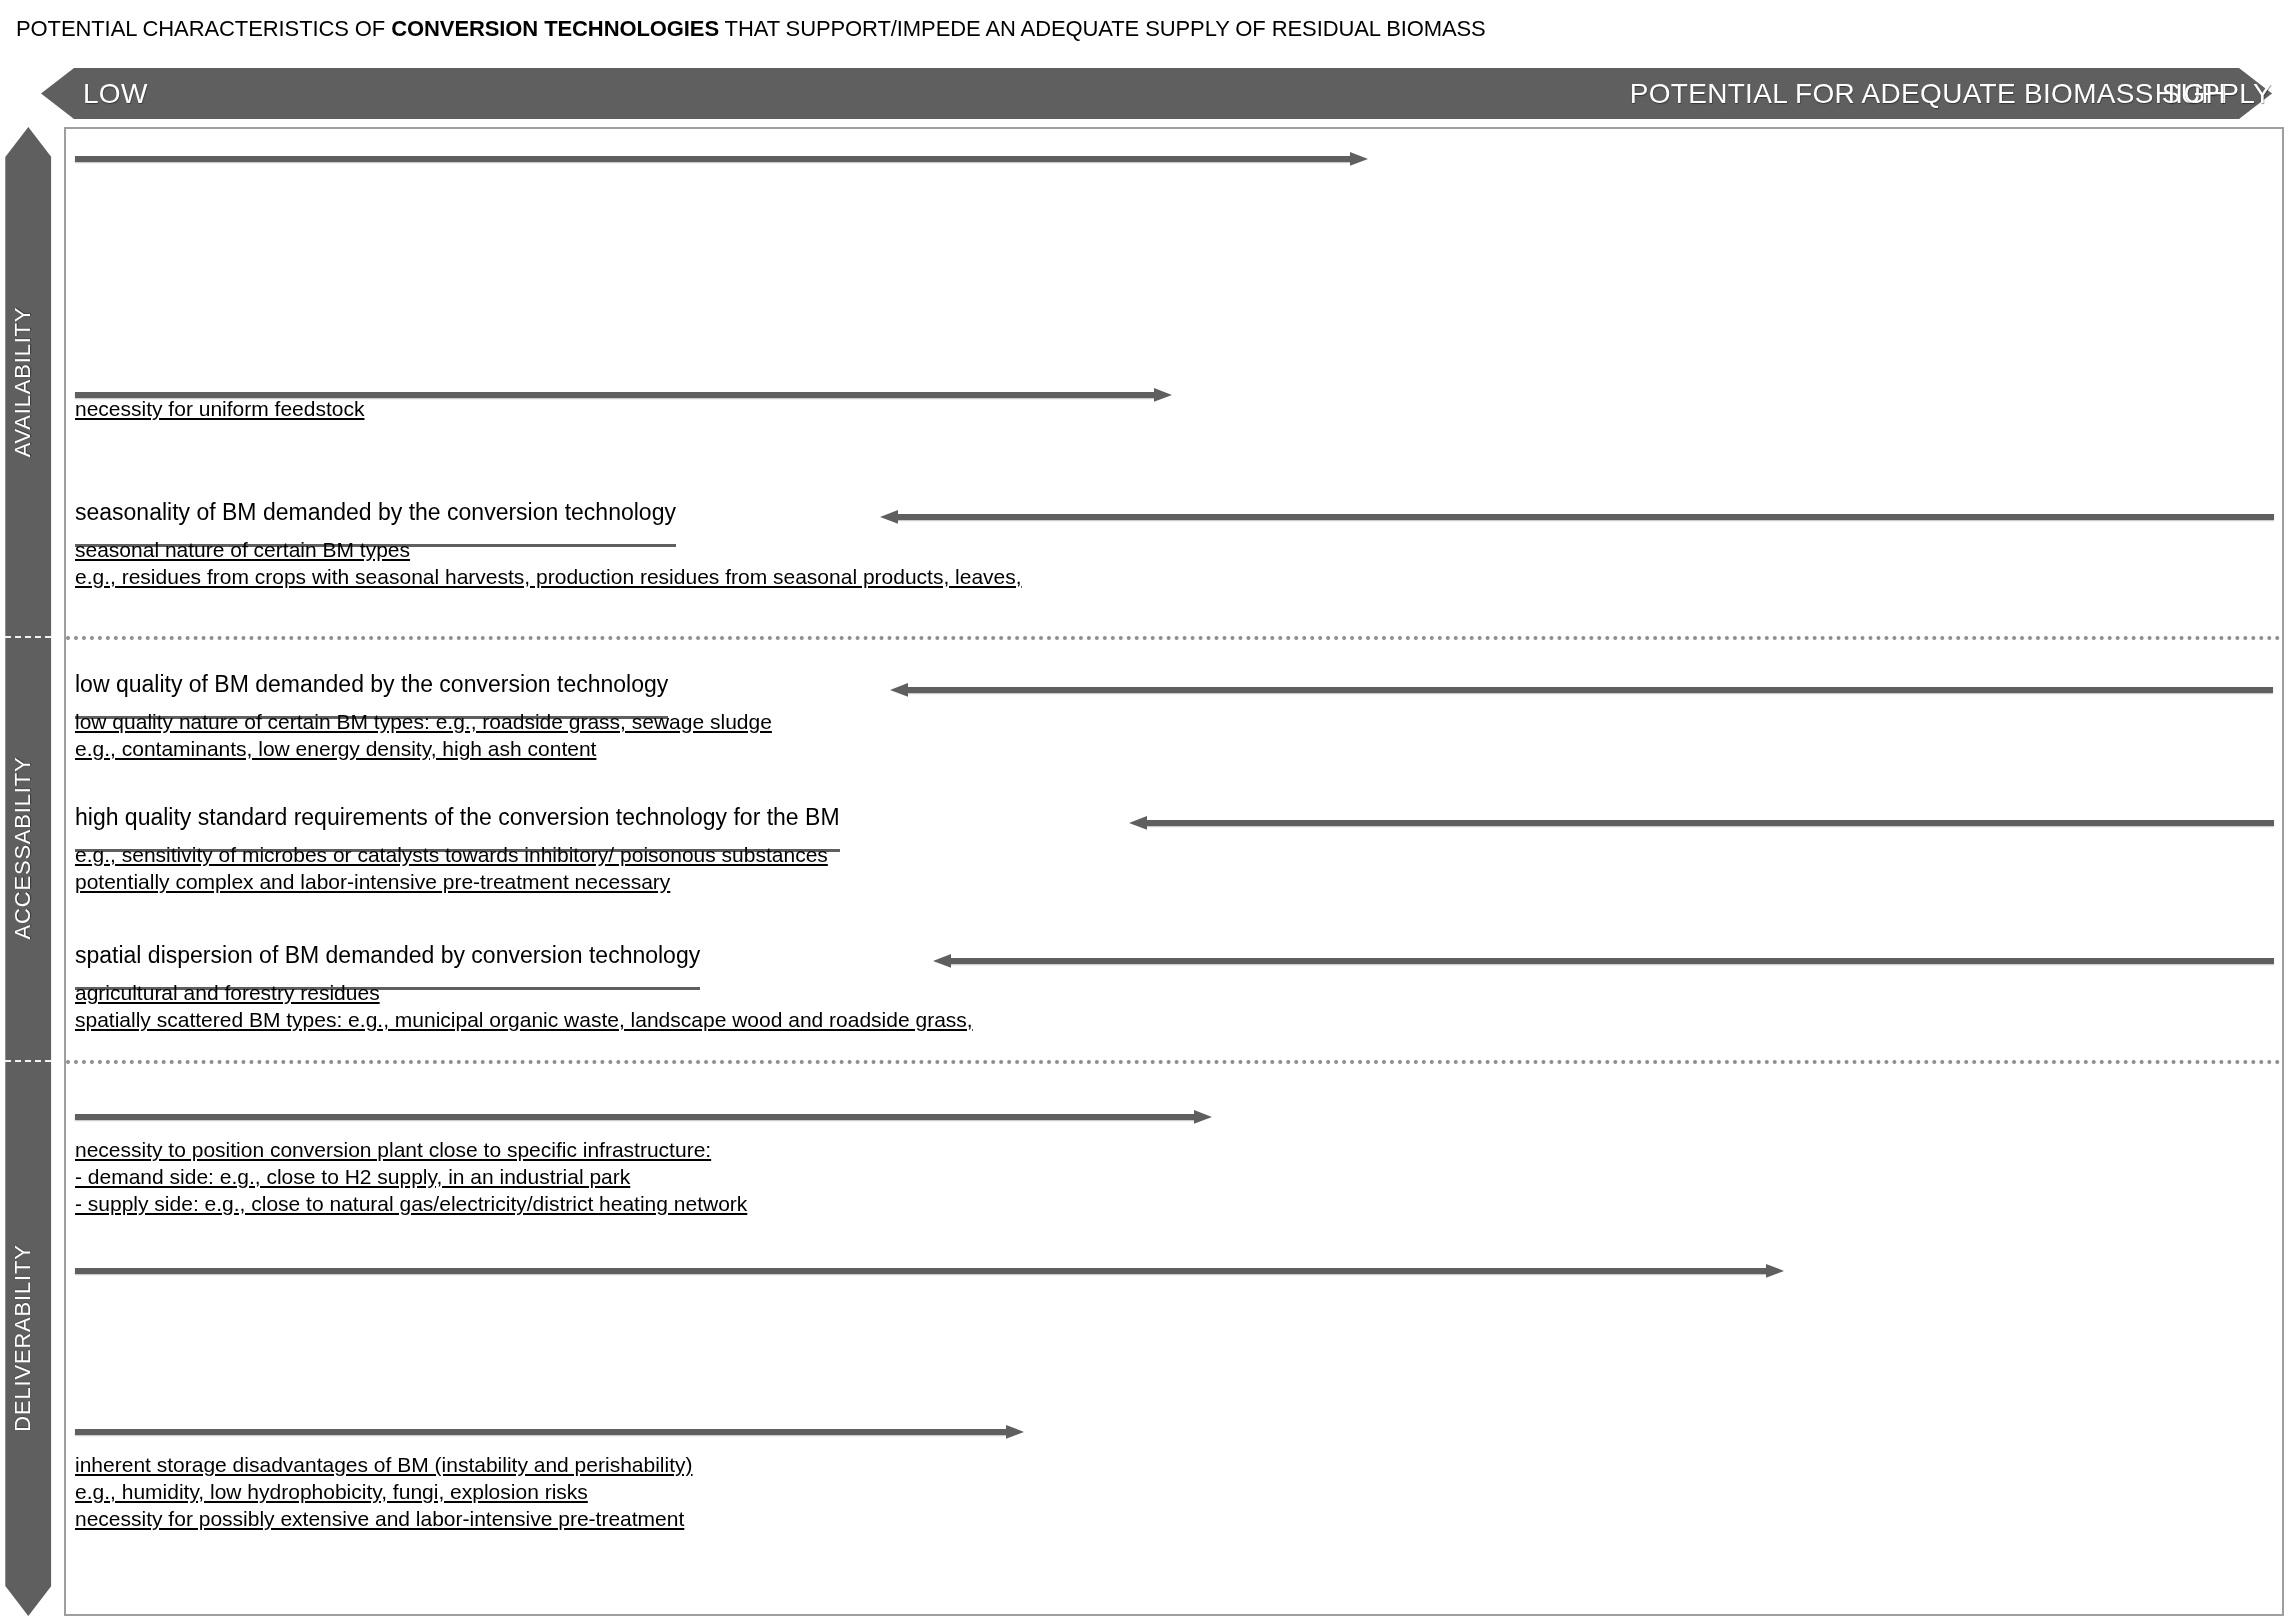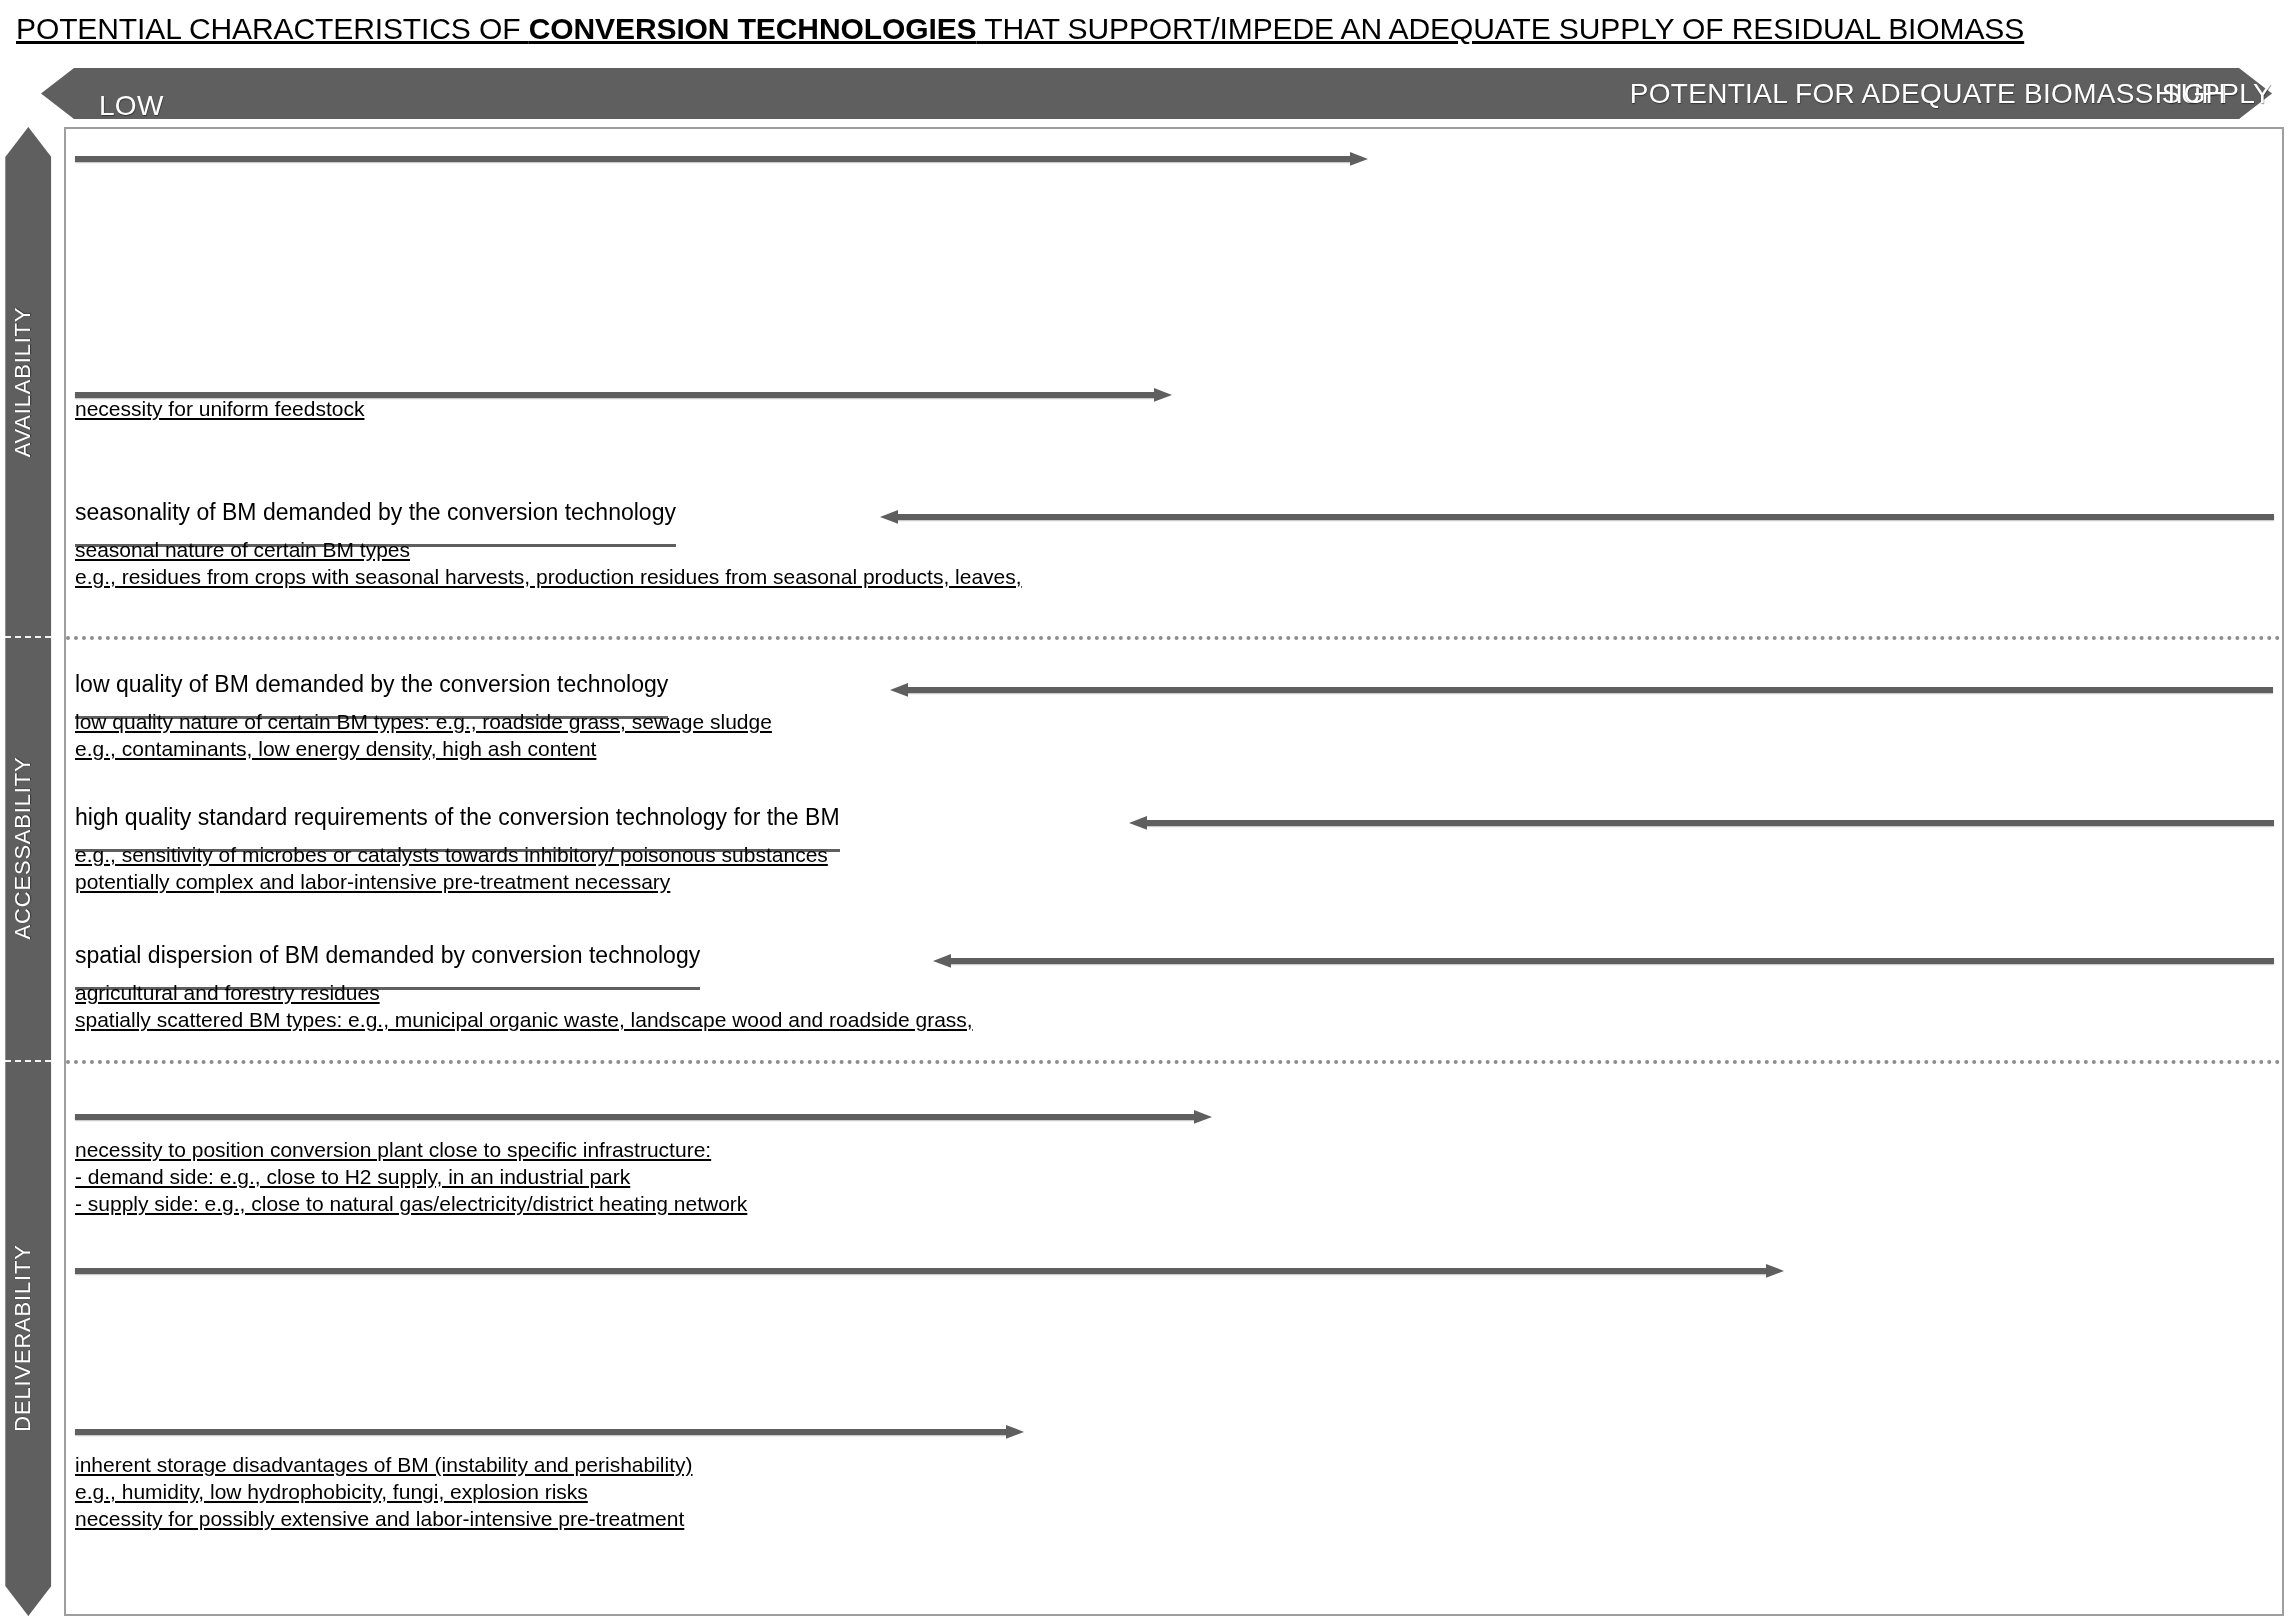--- a/index.html
+++ b/index.html
@@ -7,44 +7,43 @@
     width:2295px;height:1622px;
     background:#ffffff;
     font-family:"Liberation Sans",sans-serif;
     color:#000;
     overflow:hidden;
     position:relative;
   }
   
   #title{
     position:absolute;left:16px;top:9.5px;width:2273px;height:38px;
-    font-size:30px;line-height:38px;letter-spacing:-0.1px;
+    font-size:22px;line-height:38px;letter-spacing:-0.1px;
     white-space:nowrap;
-    text-decoration:underline;
   }
   #title b{font-weight:bold;}
 
   
   #scalebar{
     position:absolute;left:41px;top:68px;width:2231px;height:51px;
   }
   #scalebar .body{
     position:absolute;left:0;top:0;width:100%;height:100%;
     background:#5f5f5f;
     -webkit-clip-path:polygon(0 50%, 33px 0, calc(100% - 33px) 0, 100% 50%, calc(100% - 33px) 100%, 33px 100%);
     clip-path:polygon(0 50%, 33px 0, calc(100% - 33px) 0, 100% 50%, calc(100% - 33px) 100%, 33px 100%);
     box-shadow:1.6px 1.6px 2.1px rgba(0,0,0,.28);
   }
   #scalebar .lbl{
     position:absolute;top:0;height:51px;line-height:51px;
     color:#ffffff;font-size:28px;letter-spacing:0.3px;
     text-shadow:0.5px 0.5px 1.1px rgba(0,0,0,.45);
     white-space:nowrap;
   }
-  #scalebar .low{left:58px;margin-top:12px;}
+  #scalebar .low{left:42px;}
   #scalebar .high{right:46px;}
   #scalebar .mid{left:0;width:100%;text-align:right;}
 
   
   #vaxis{
     position:absolute;left:5.3px;top:127px;width:46px;height:1489px;
     background:#5f5f5f;
     -webkit-clip-path:polygon(50% 0, 100% 30px, 100% calc(100% - 30px), 50% 100%, 0 calc(100% - 30px), 0 30px);
     clip-path:polygon(50% 0, 100% 30px, 100% calc(100% - 30px), 50% 100%, 0 calc(100% - 30px), 0 30px);
     box-shadow:1.6px 1.6px 2.1px rgba(0,0,0,.28);

